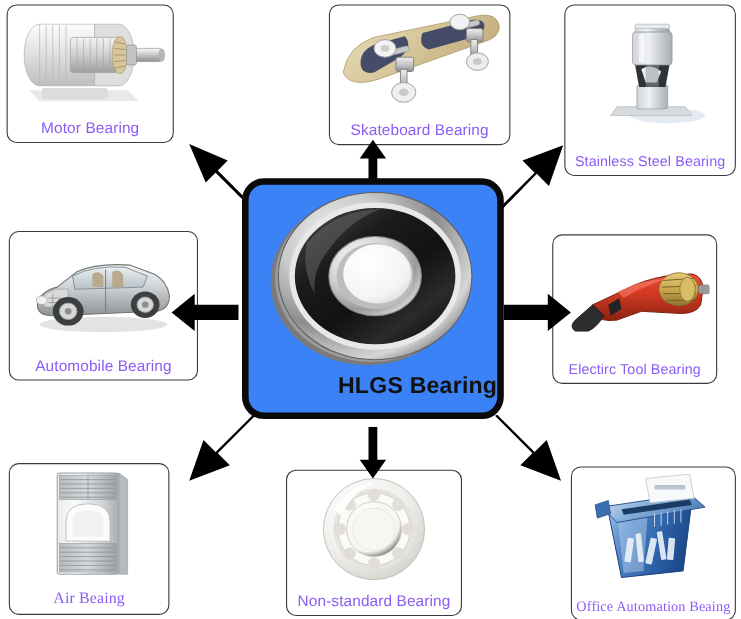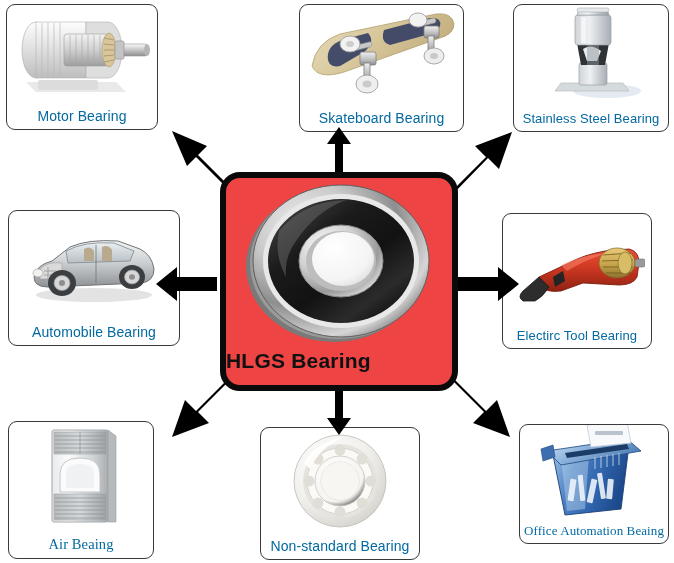--- a/index.html
+++ b/index.html
@@ -27,50 +27,50 @@
   }
   .card .pic{
     position:absolute;left:0;right:0;top:0;bottom:26px;
     display:flex;align-items:center;justify-content:center;
   }
   .card .cap{
     position:relative;
     width:100%;
     text-align:center;
     font-size:14px;
-    color:#0369a1;
+    color:#8b5cf6;
     letter-spacing:0.1px;
     padding-bottom:5px;
     line-height:1.1;
     white-space:nowrap;
   }
   .cap.serif{font-family:"Liberation Serif", serif;font-size:14.5px;}
   .cap.small{font-size:13px;}
 
   
   #card-motor      {left:6px;  top:4px;   width:152px;height:126px;}
   #card-skateboard {left:259px;top:4px;   width:165px;height:128px;margin-left:40px;}
-  #card-stainless  {left:513px;top:4px;   width:156px;height:128px;}
+  #card-stainless  {left:513px;top:4px;   width:156px;height:156px;}
   #card-automobile {left:8px;  top:210px; width:172px;height:136px;}
   #card-electric   {left:502px;top:213px; width:150px;height:136px;}
   #card-air        {left:8px;  top:421px; width:146px;height:138px;}
   #card-nonstd     {left:260px;top:427px; width:160px;height:133px;align-items:center;}
-  #card-office     {left:519px;top:424px; width:150px;height:120px;}
+  #card-office     {left:519px;top:424px; width:150px;height:140px;}
 
   
   #hub{
     position:absolute;
-    left:220px;top:172px;width:238px;height:219px;
-    background:#ef4444;
+    left:220px;top:162px;width:238px;height:219px;
+    background:#3b82f6;
     border:6px solid #0a0a0a;
     border-radius:20px;
     box-sizing:border-box;
     z-index:5;
     display:flex;flex-direction:column;
-    align-items:flex-start;justify-content:flex-end;
+    align-items:flex-end;justify-content:flex-end;
   }
   #hub .hub-pic{
     position:absolute;left:8px;right:8px;top:4px;bottom:40px;
     display:flex;align-items:center;justify-content:center;
   }
   #hub .hub-label{
     position:relative;
     font-size:21px;font-weight:bold;color:#111;
     padding-bottom:12px;letter-spacing:0.2px;
   }

